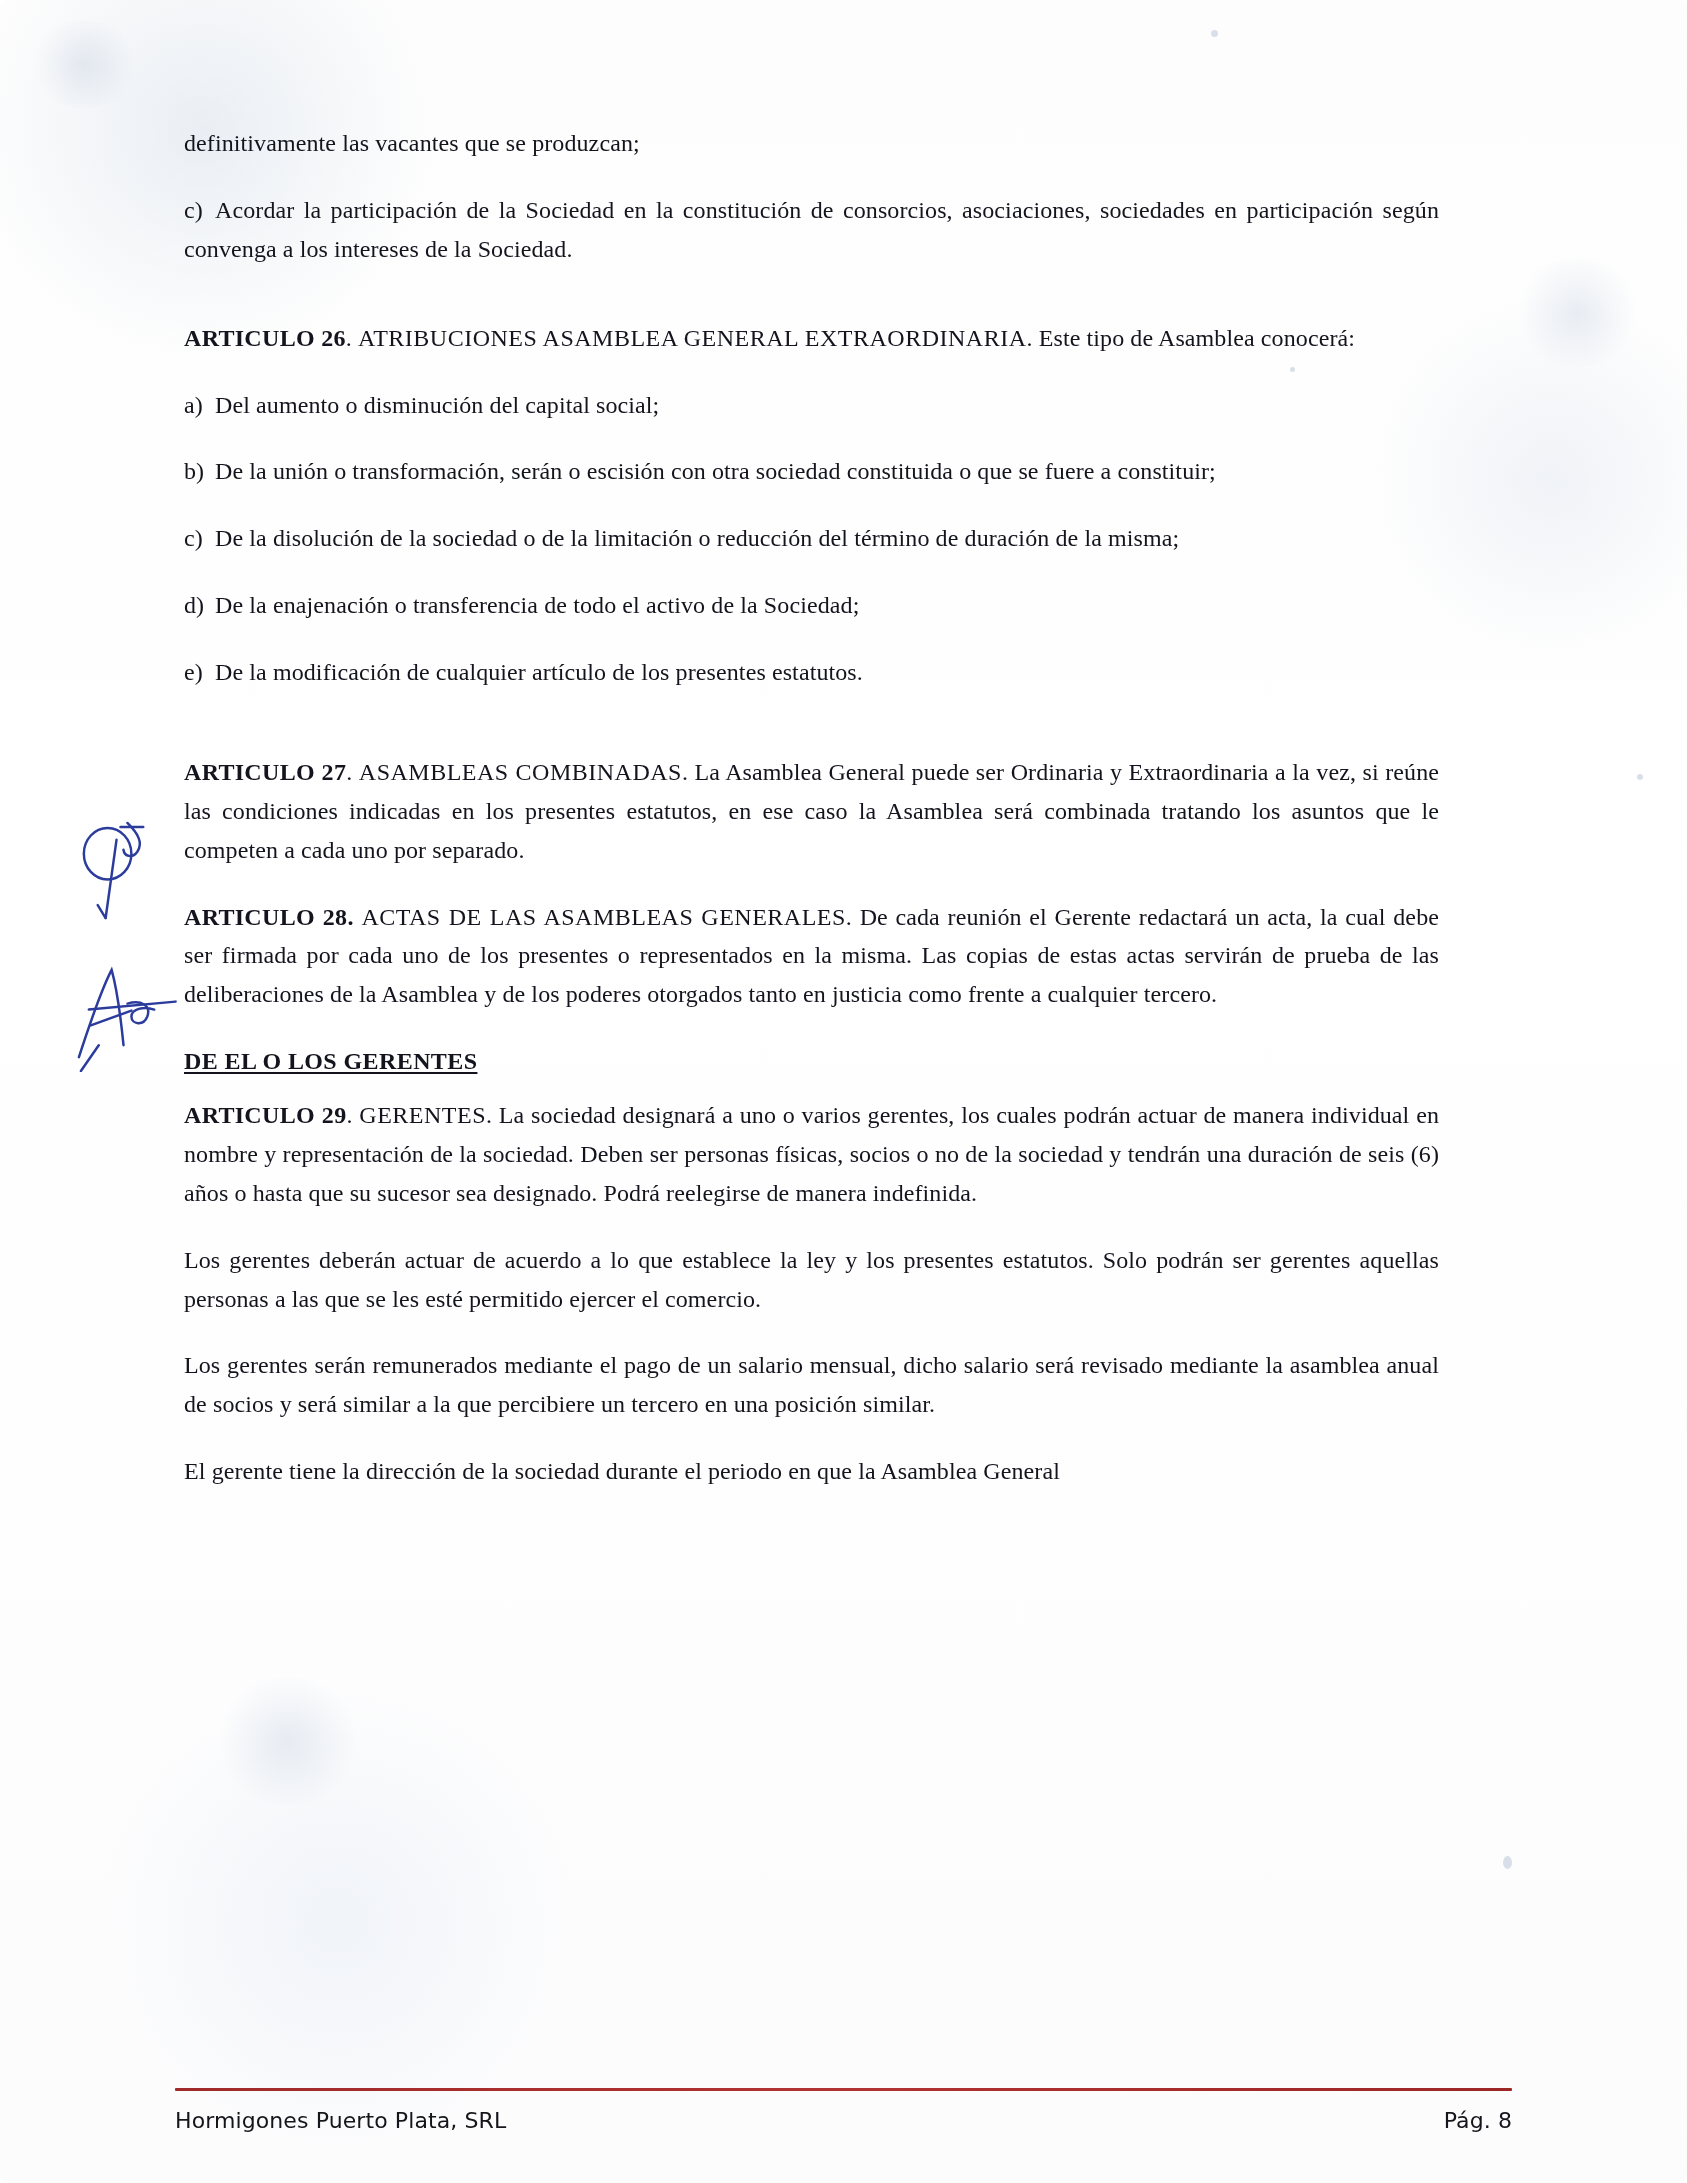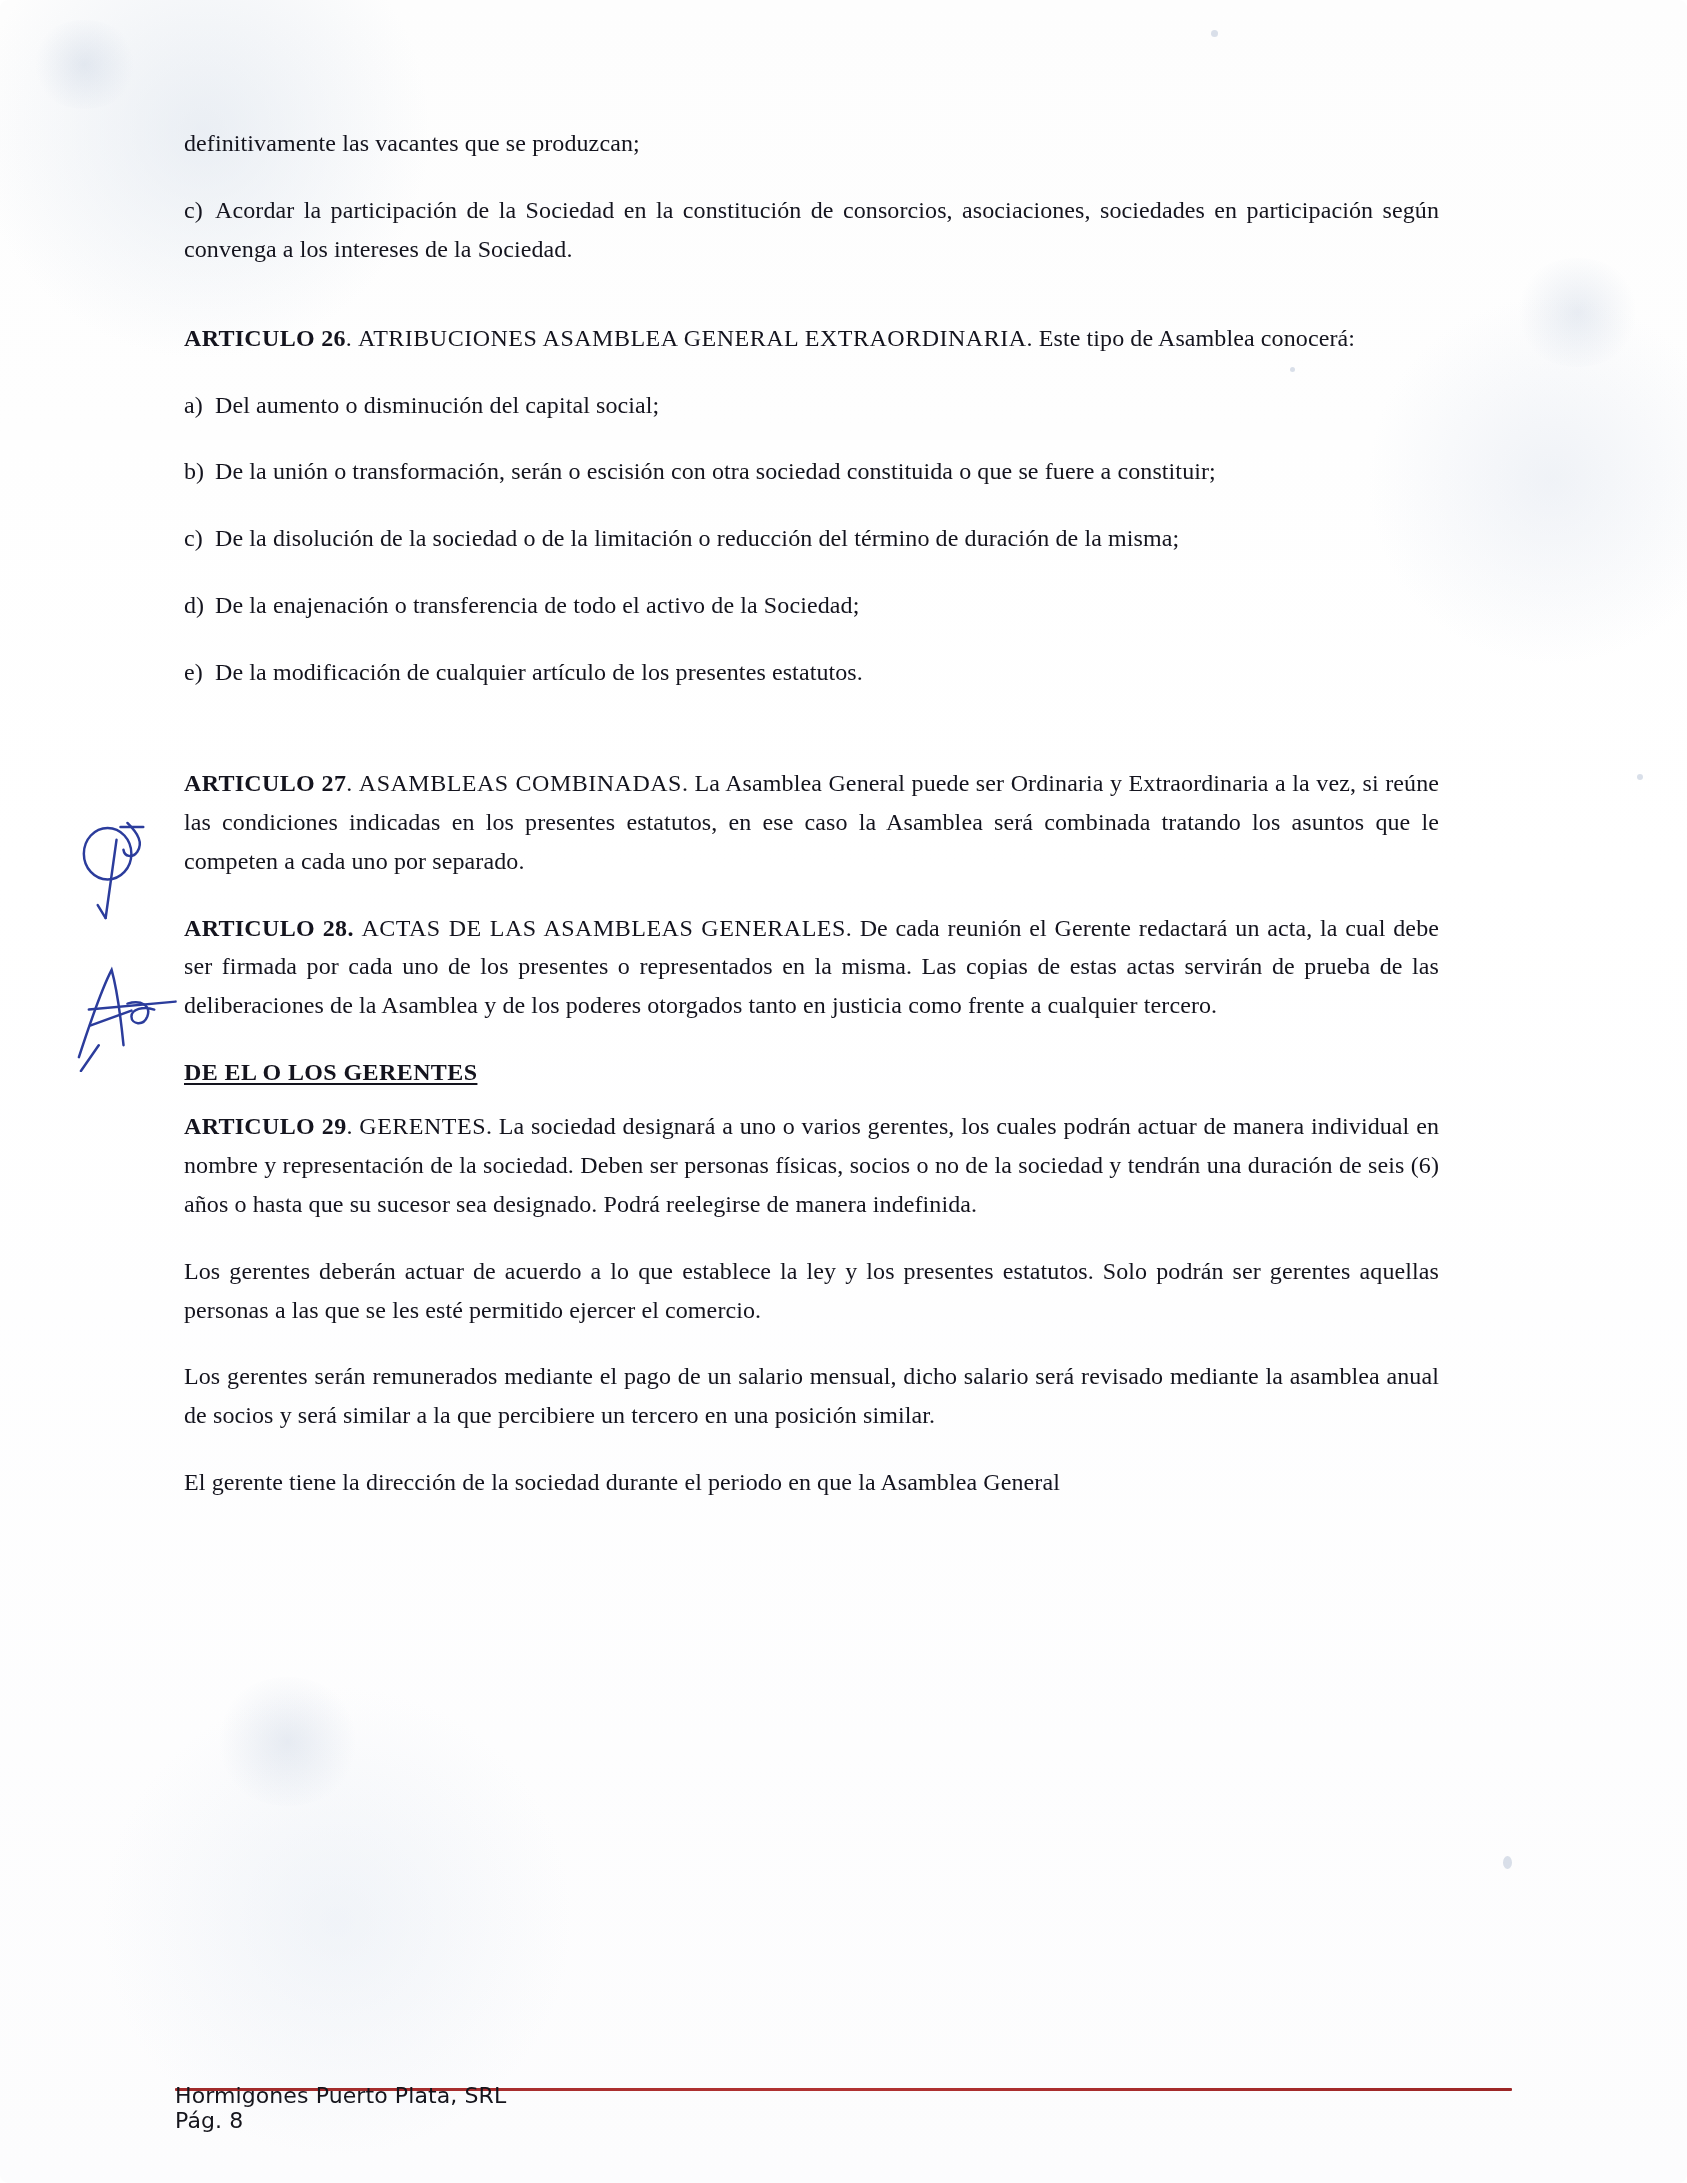--- a/index.html
+++ b/index.html
@@ -37,21 +37,21 @@
 
   p.para {
     margin: 0 0 28px 0;
     font-size: 24px;
     line-height: 1.62;
     text-align: justify;
     text-justify: inter-word;
     letter-spacing: 0.1px;
   }
   p.tight { margin-bottom: 15px; }
-  p.lead  { margin-bottom: 50px; }
+  p.lead  { margin-bottom: 39px; }
   .marker {
     display: inline-block;
     min-width: 31px;
   }
 
   .art {
     font-weight: bold;
     text-underline-offset: 2.5px;
     letter-spacing: 0.3px;
   }
@@ -77,27 +77,26 @@
     height: 3.5px;
     background: linear-gradient(90deg, #a02a2a 0%, #b13232 50%, #9c2626 100%);
     border-radius: 1px;
   }
   .footer {
     position: absolute;
     left: 175px;
     right: 175px;
     bottom: 50px;
     display: flex;
-    justify-content: flex-start;
+    justify-content: space-between;
     align-items: baseline;
     font-family: "DejaVu Sans", sans-serif;
     font-size: 22px;
     color: #15151c;
     letter-spacing: 0.1px;
-    flex-direction: column;
   }
 
   
   .ink {
     position: absolute;
     color: #2b3c9c;
     pointer-events: none;
   }
   .ink-initial-1 {
     left: 69px;

